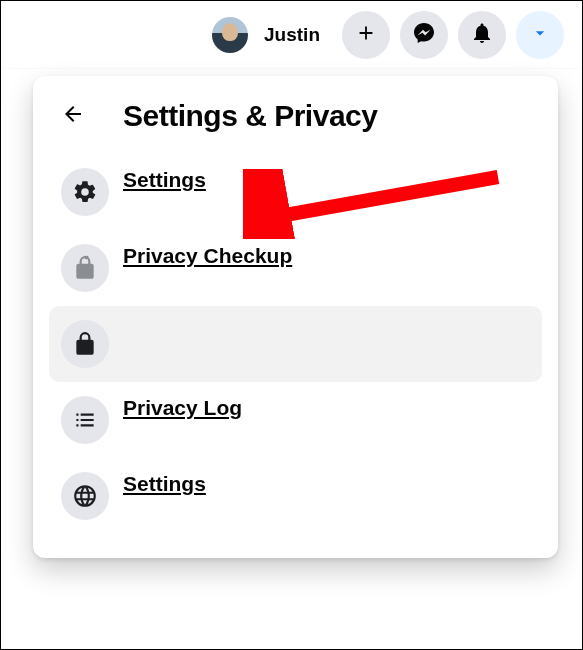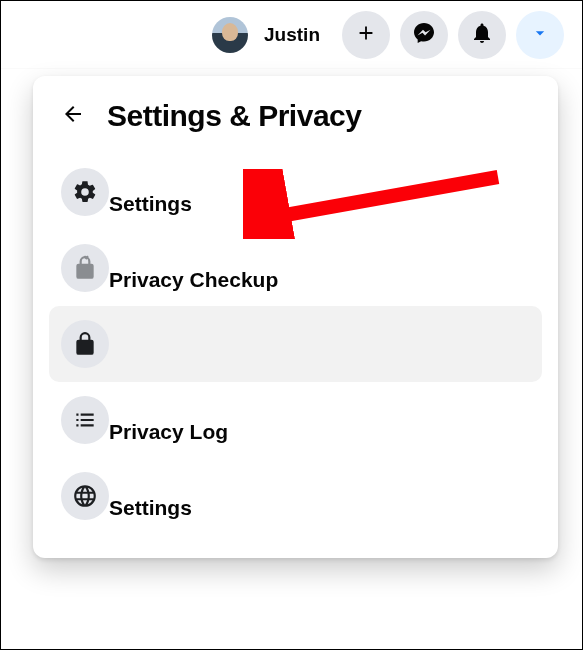--- a/index.html
+++ b/index.html
@@ -71,46 +71,47 @@
     left: 32px;
     width: 525px;
     background: #fff;
     border-radius: 12px;
     box-shadow: 0 12px 28px rgba(0,0,0,0.2), 0 2px 4px rgba(0,0,0,0.1);
     padding: 16px 10px 20px;
   }
   .panel-header {
     display: flex;
     align-items: center;
-    gap: 14px;
+    gap: 30px;
     padding: 4px 10px 14px 10px;
   }
   .back-btn {
     width: 40px; height: 40px;
     border-radius: 50%;
     display: flex;
     align-items: center;
     justify-content: center;
     cursor: pointer;
     color: #050505;
   }
   .panel-title {
     font-size: 30px;
     font-weight: 800;
     color: #050505;
     letter-spacing: -0.5px;
   }
   .menu { padding: 4px 6px; }
   .menu-item {
     display: flex;
-    align-items: flex-end;
-    gap: 0;
+    align-items: flex-start;
+    gap: 14px;
     padding: 14px 12px;
     border-radius: 10px;
     cursor: pointer;
+    text-decoration: underline;
   }
   .menu-item.hovered { background: #f2f2f2; }
   .menu-icon {
     width: 48px; height: 48px;
     border-radius: 50%;
     background: #e4e6eb;
     display: flex;
     align-items: center;
     justify-content: center;
     flex-shrink: 0;

